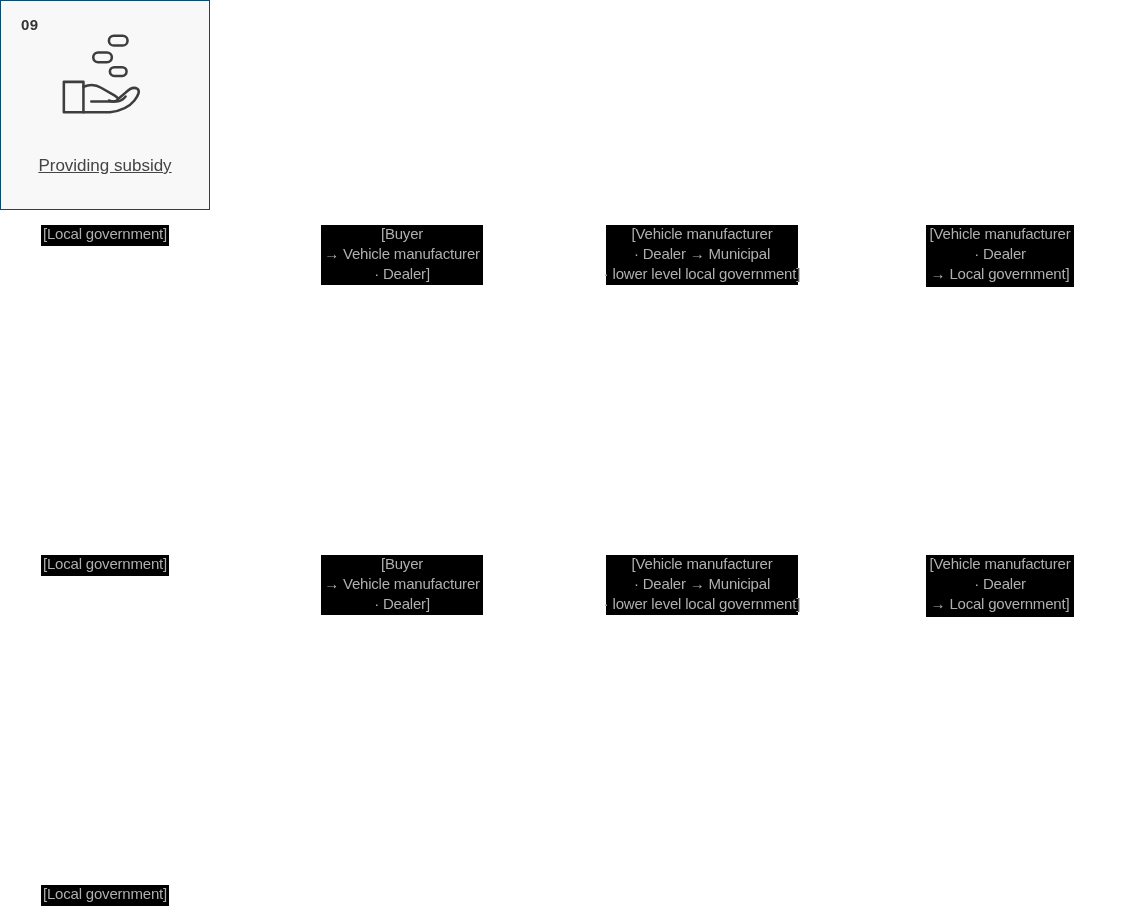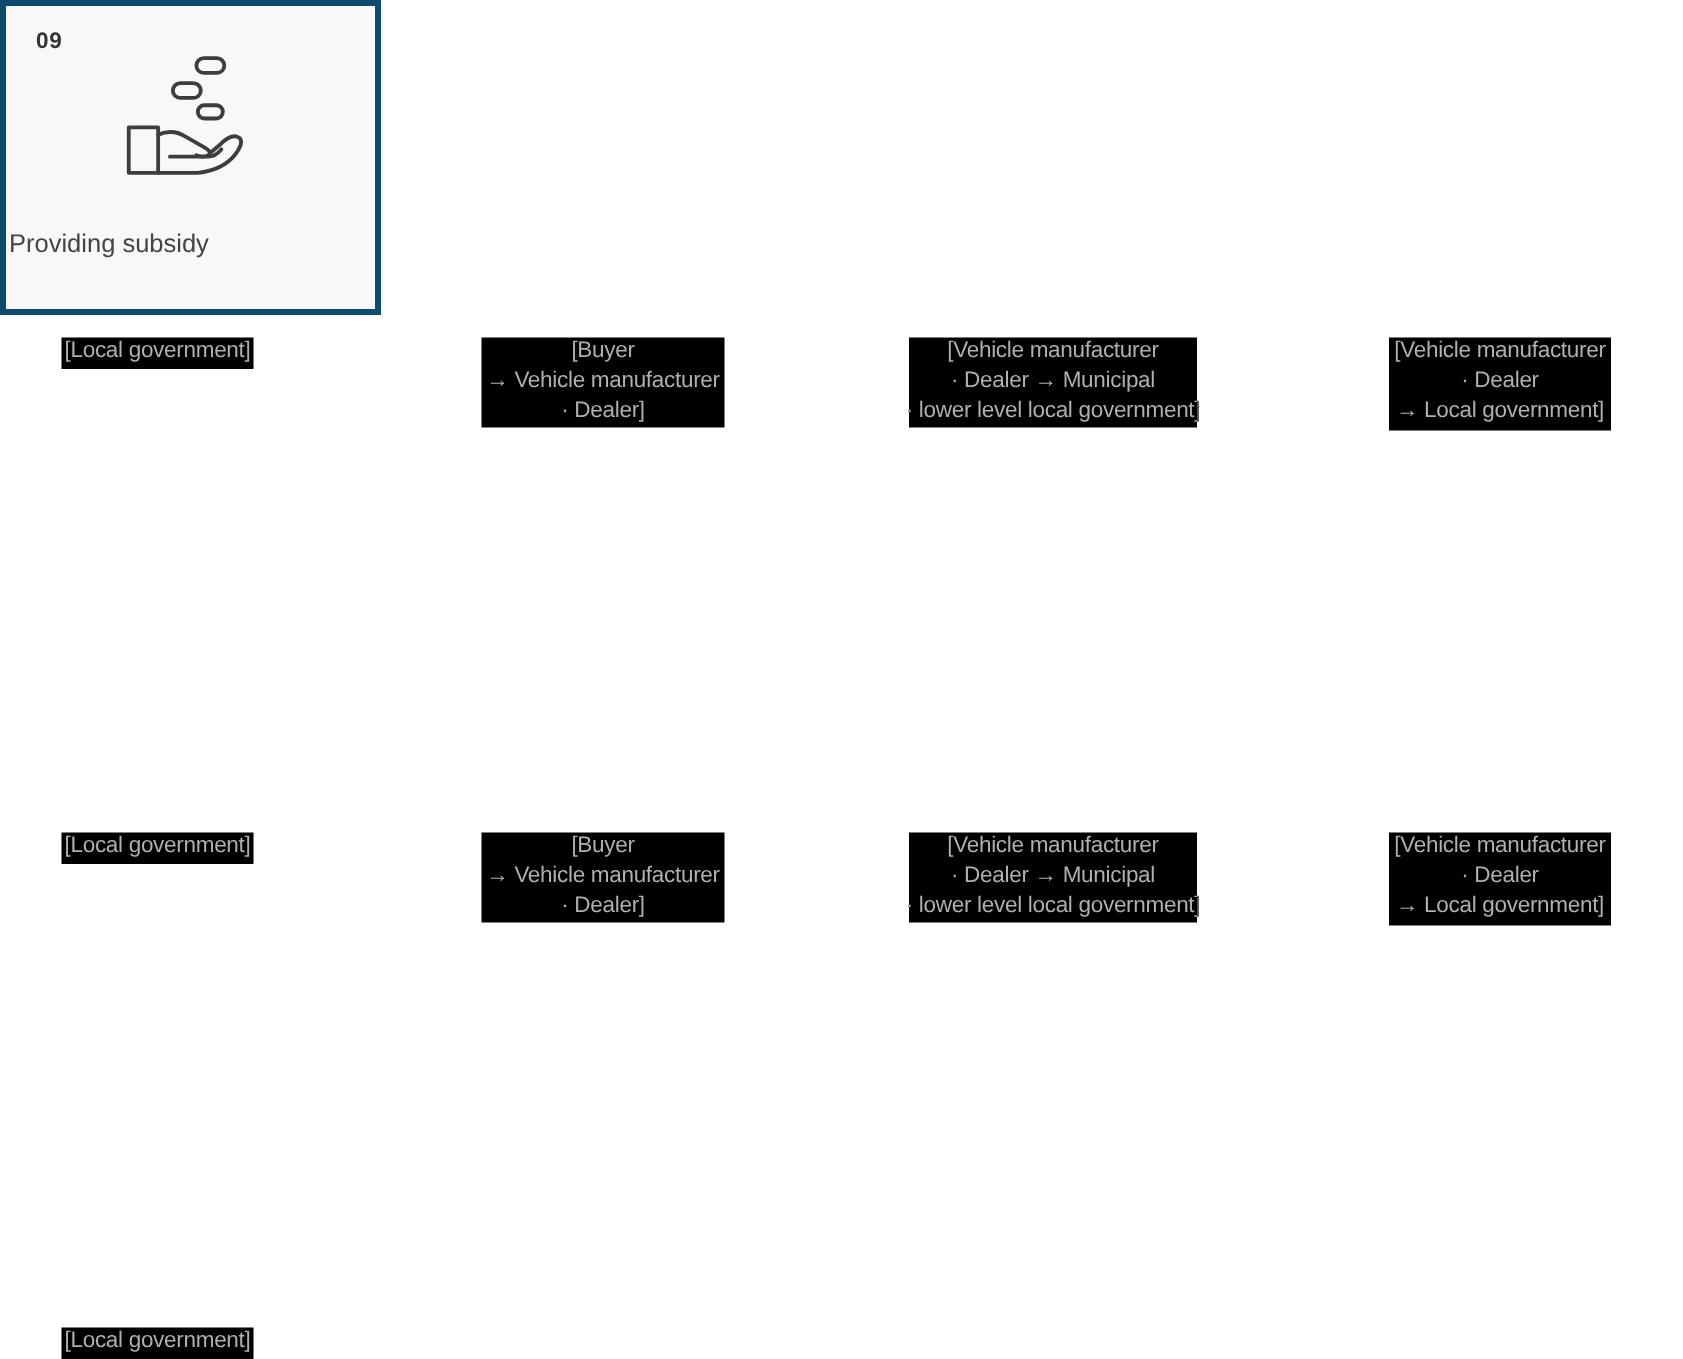--- a/index.html
+++ b/index.html
@@ -1,30 +1,30 @@
 <!DOCTYPE html>
 <html><head>
 <meta charset="utf-8">
 <style>
   html,body{margin:0;padding:0;background:#ffffff;}
   body{font-family:"Liberation Sans","DejaVu Sans",sans-serif;}
   .stage{position:relative;width:1122px;height:906px;background:#ffffff;overflow:hidden;}
 
   
-  .card{position:absolute;width:254px;height:210px;background:#f8f8f8;
-        border:4px solid #0c4a6e;box-sizing:border-box;}
+  .card{position:absolute;width:210px;height:210px;background:#f8f8f8;
+        border:1px solid #0c4a6e;box-sizing:border-box;}
   .num{position:absolute;left:20px;top:15px;font-size:15px;font-weight:700;
        color:#333;letter-spacing:.5px;}
   .icon-wrap{position:absolute;left:0;right:0;top:22px;height:104px;
              display:flex;align-items:center;justify-content:center;}
   .icon-wrap svg{width:98px;height:98px;}
   .ic{fill:none;stroke:#3d3d3d;stroke-width:2.6;stroke-linecap:round;stroke-linejoin:round;}
   .ic-fill{fill:#f8f8f8;stroke:#3d3d3d;stroke-width:2.6;stroke-linejoin:round;}
-  .label{position:absolute;left:2px;right:2px;bottom:20px;margin:0;
-         font-size:17px;line-height:22px;color:#444;white-space:pre-line;}
+  .label{position:absolute;left:2px;right:2px;bottom:20px;margin:0;text-align:center;
+         font-size:17px;line-height:22px;color:#444;white-space:pre-line;text-decoration:underline;}
   .label.l3{bottom:12px;}
   .label.l1{bottom:32px;}
 
   
   #c1{left:0;top:0}      #c2{left:297;top:0}    #c3{left:597;top:0}    #c4{left:895;top:0}
   #c8{left:0;top:330}    #c7{left:297;top:330}  #c6{left:597;top:330}  #c5{left:895;top:330}
   #c9{left:0;top:658}
 
   
   .conn{position:absolute;background:#a8a8a8;}

